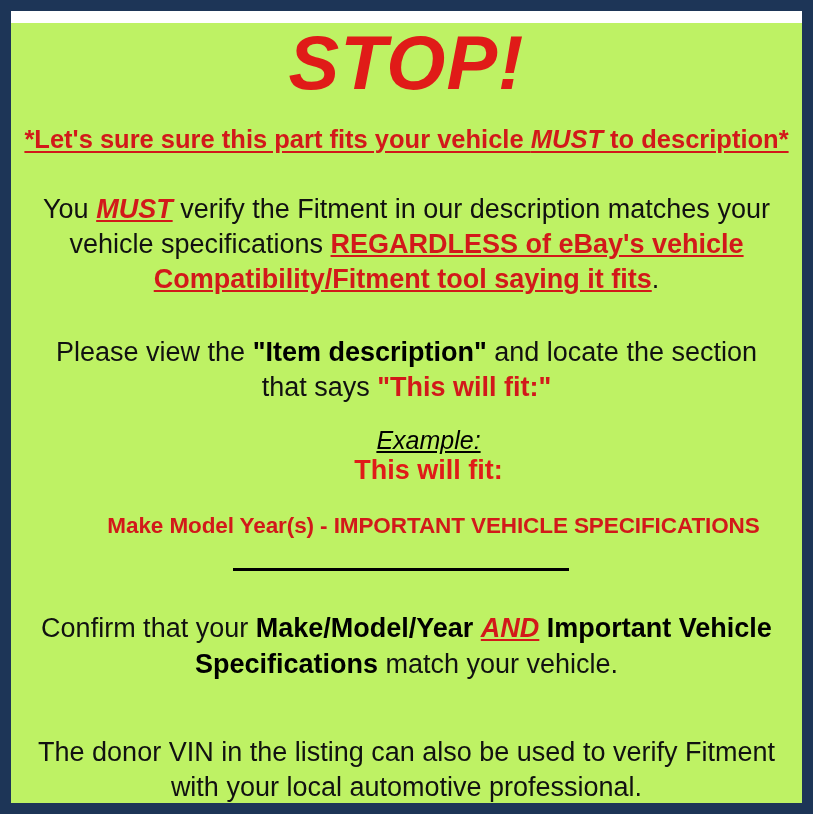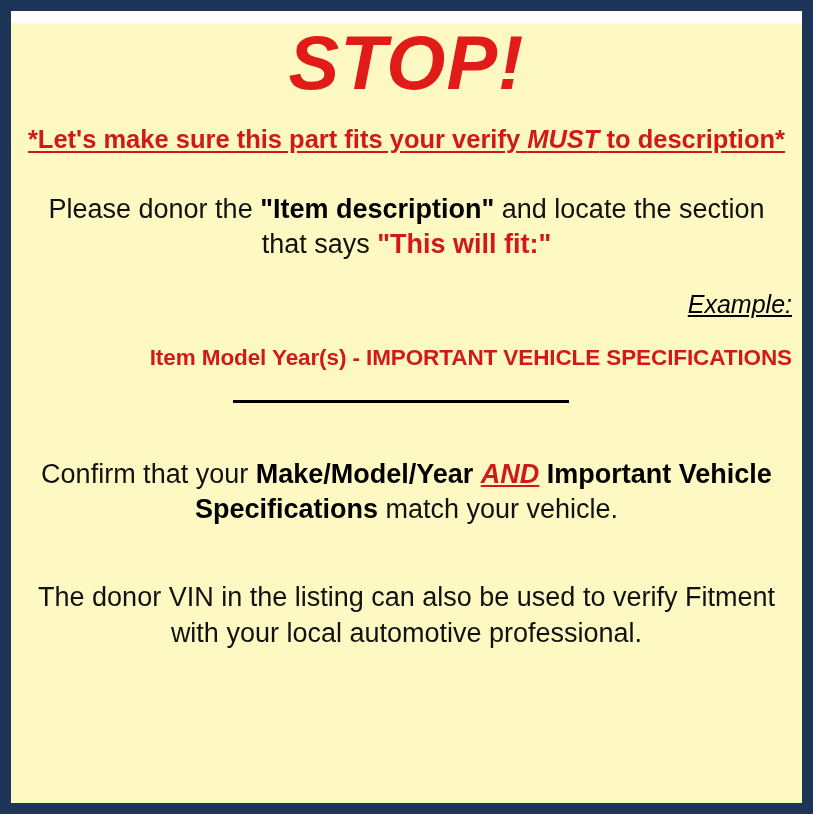--- a/index.html
+++ b/index.html
@@ -20,21 +20,21 @@
     background: #ffffff;
     border: 11px solid #1d3557;
     overflow: hidden;
   }
 
   .notice-inner {
     box-sizing: border-box;
     width: 100%;
     height: 100%;
     padding: 0 10px;
-    background: #fef9c3;
+    background: #bef264;
   }
 
   
   .stop-title {
     text-align: center;
     color: #e01b18;
     font-weight: bold;
     font-style: italic;
     font-size: 76px;
     line-height: 1.05;
@@ -68,21 +68,21 @@
     margin: 0;
     padding: 0 14px;
   }
   .para-must {
     margin-top: 38px;
   }
   .para-view {
     margin-top: 38px;
   }
   .para-confirm {
-    margin-top: 48px;
+    margin-top: 34px;
     padding: 0 16px;
   }
   .para-vin {
     margin-top: 53px;
     padding: 0 10px;
   }
 
   .red-bold-u {
     color: #d2191a;
     font-weight: bold;
@@ -100,23 +100,23 @@
     color: #000000;
     font-weight: bold;
   }
   .red-bold {
     color: #d2191a;
     font-weight: bold;
   }
 
   
   .example-block {
-    margin-top: 28px;
+    margin-top: 20px;
     padding-left: 44px;
-    text-align: right;
+    text-align: center;
   }
   .example-label {
     color: #000000;
     font-style: italic;
     font-size: 25px;
     line-height: 1.12;
     text-decoration: underline;
     text-underline-offset: 2px;
     display: inline-block;
   }
@@ -153,30 +153,32 @@
   }
 </style>
 </head>
 <body>
 
 <div class="notice-frame">
   <div class="notice-inner">
 
     <div class="stop-title">STOP!</div>
 
-    <div class="subtitle"><span>*Let's make sure this part fits your verify </span><span class="ital">MUST</span><span> to description*</span></div>
+    <div class="subtitle"><span>*Let's sure sure this part fits your vehicle </span><span class="ital">MUST</span><span> to description*</span></div>
 
+    <p class="para para-must"><span>You </span><span class="red-bold-ital-u">MUST</span><span> verify the Fitment in our description matches your vehicle specifications </span><span class="red-bold-u">REGARDLESS of eBay's vehicle Compatibility/Fitment tool saying it fits</span><span>.</span></p>
 
-    <p class="para para-view"><span>Please donor the </span><span class="blk-bold">"Item description"</span><span> and locate the section that says </span><span class="red-bold">"This will fit:"</span></p>
+    <p class="para para-view"><span>Please view the </span><span class="blk-bold">"Item description"</span><span> and locate the section that says </span><span class="red-bold">"This will fit:"</span></p>
 
     <div class="example-block">
       <div>
         <span class="example-label">Example:</span>
       </div>
-      <div class="example-spec">Item Model Year(s) - IMPORTANT VEHICLE SPECIFICATIONS</div>
+      <div class="example-fit">This will fit:</div>
+      <div class="example-spec">Make Model Year(s) - IMPORTANT VEHICLE SPECIFICATIONS</div>
     </div>
 
     <div class="divider-wrap">
       <div class="divider"></div>
     </div>
 
     <p class="para para-confirm"><span>Confirm that your </span><span class="blk-bold">Make/Model/Year</span><span> </span><span class="red-bold-ital-u">AND</span><span> </span><span class="blk-bold">Important Vehicle Specifications</span><span> match your vehicle.</span></p>
 
     <p class="para para-vin">The donor VIN in the listing can also be used to verify Fitment with your local automotive professional.</p>
 

